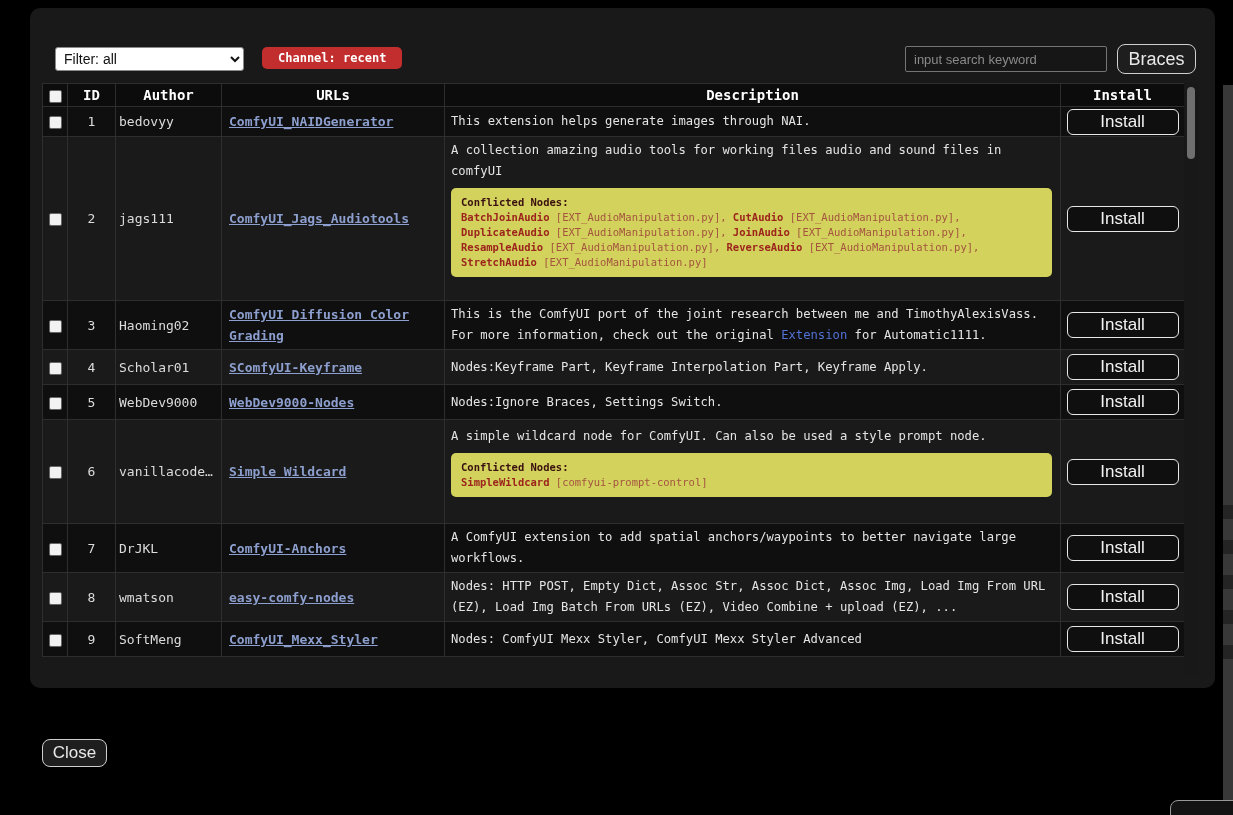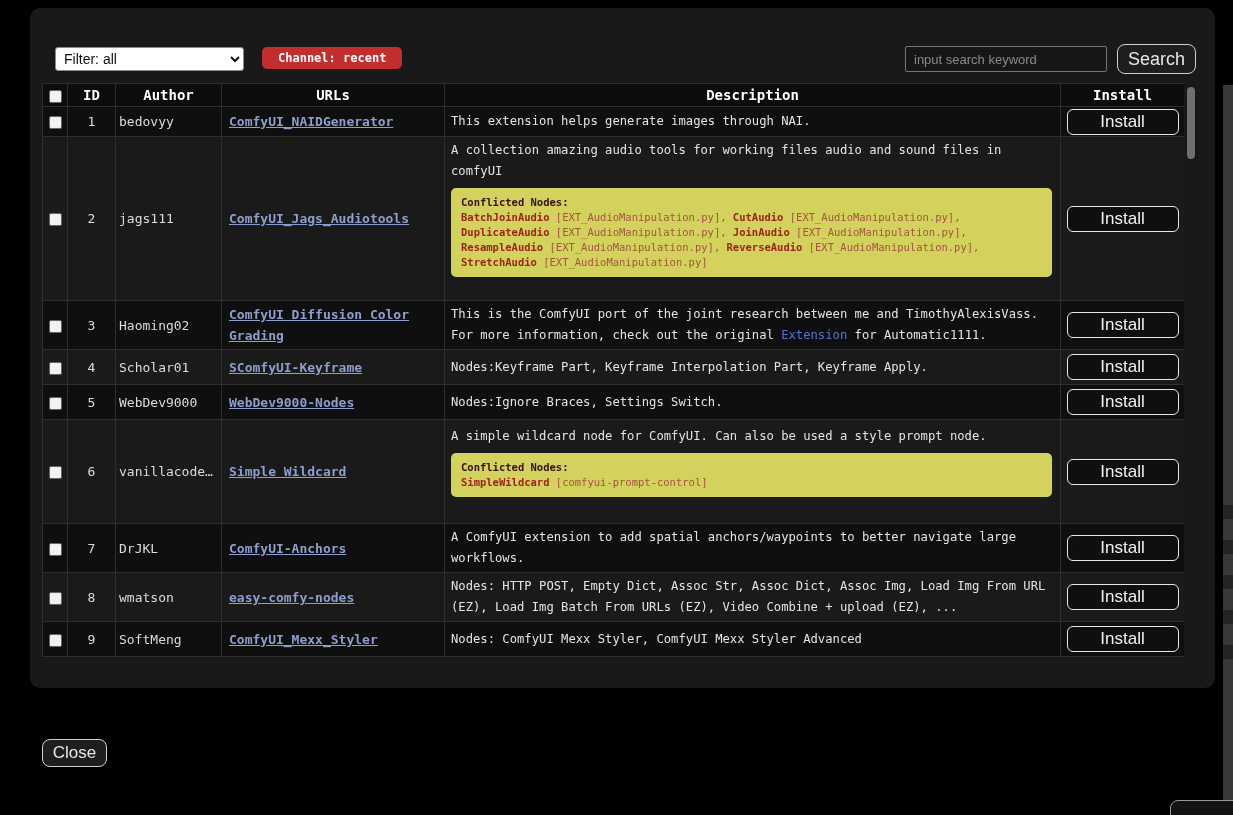--- a/index.html
+++ b/index.html
@@ -84,21 +84,21 @@
 <div class="modal">
 
   <select class="filter-select">
     <option>Filter: all</option>
   </select>
 
   <button class="channel-badge">Channel: recent</button>
 
   <input class="search-input" type="text" placeholder="input search keyword" style="">
 
-  <button class="search-btn">Search</button>
+  <button class="search-btn">Braces</button>
 
   <div class="table-wrap">
     <table>
       <colgroup>
         <col style="width:25px">
           <col style="width:48px">
           <col style="width:106px">
         <col style="width:223px">
           <col style="width:616px">
           <col style="width:124px">

